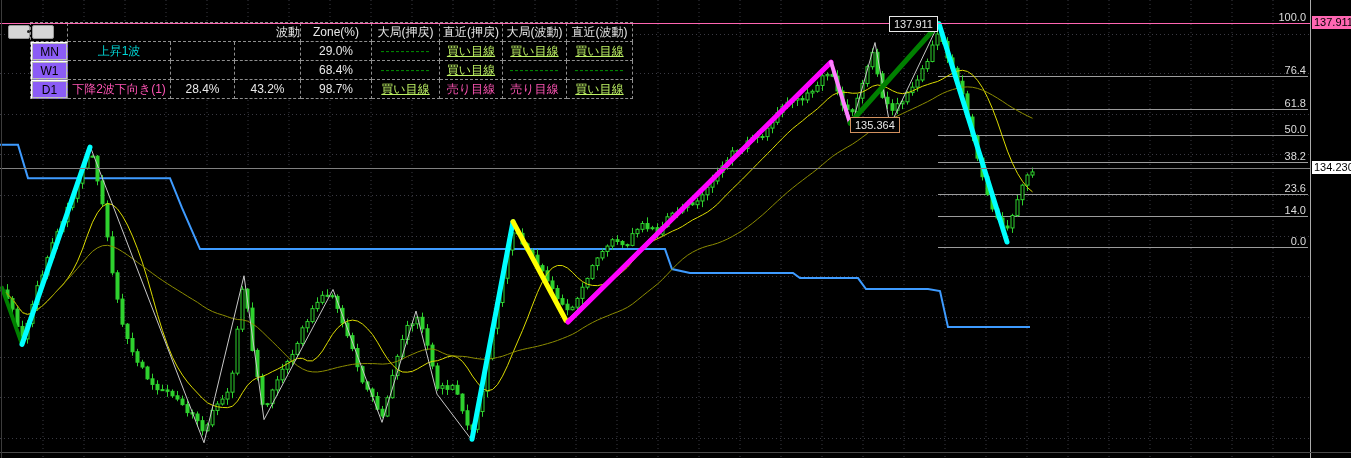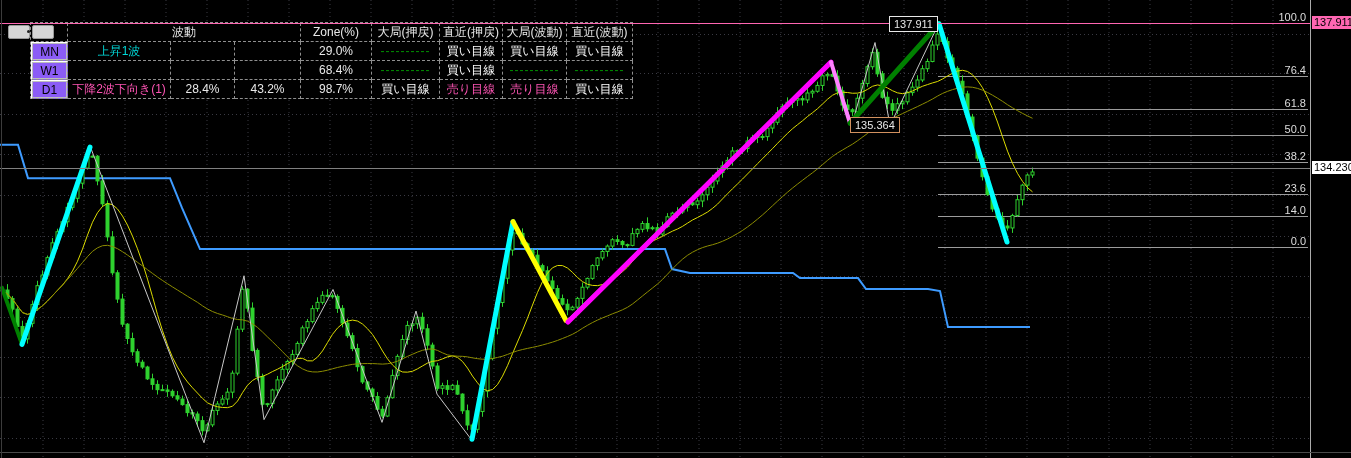--- a/index.html
+++ b/index.html
@@ -12,25 +12,25 @@
   .oneclick .b{width:20px;height:12px;background:#D6D6D6;border:1px solid #9a9a9a;border-radius:2px;}
   .oneclick .dot{position:absolute;left:19px;top:5px;width:3px;height:3px;background:#222;border-radius:50%;}
   
   .panel{position:absolute;left:30px;top:22px;z-index:2;display:grid;
          grid-template-columns:37px 103px 64px 66px 71px 68px 63px 64px 66px;
          grid-auto-rows:19px;font-size:12px;line-height:19px;color:#E8E8E8;
          border-top:1px dashed #8f8f8f;border-left:1px dashed #8f8f8f;background:transparent;}
   .panel .cell{border-right:1px dashed #8f8f8f;border-bottom:1px dashed #8f8f8f;
                background:#000;text-align:center;overflow:hidden;white-space:nowrap;}
   .panel .hdr{color:#E8E8E8;}
-  .panel .span3{grid-column:span 3;}
+  .panel .span3{grid-column:span 3;text-align:right;}
   .panel .tf{background:#8b5cf6;color:#000;border:1px solid #fff;box-shadow:inset 0 0 0 1px #bdbdbd;
              border-right:1px dashed #8f8f8f;border-bottom:1px dashed #8f8f8f;}
   .c-cyan{color:#00D8D8;}
-  .c-teal{color:#ffffff;}
+  .c-teal{color:#bef264;text-decoration:underline;}
   .c-pink{color:#FF55B5;}
   .c-dash{color:#009000;letter-spacing:1px;}
   .c-white{color:#E8E8E8;}
   
   #pink-line{position:absolute;left:0;width:1310px;height:1px;background:#FF66B2;z-index:3;}
   
   .chart-label{position:absolute;z-index:5;background:#000;color:#E8E8E8;font-size:11px;
                padding:0 4px;line-height:14px;border:1px solid #E8E8E8;}
   .chart-label.fib-anchor{border-color:#D2915F;}
   

